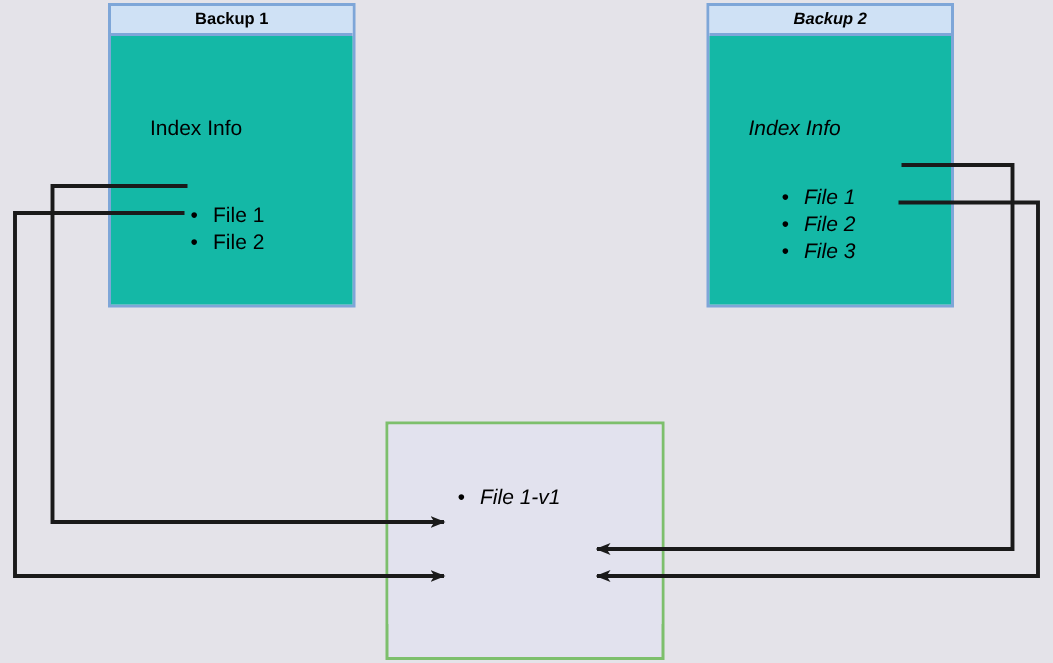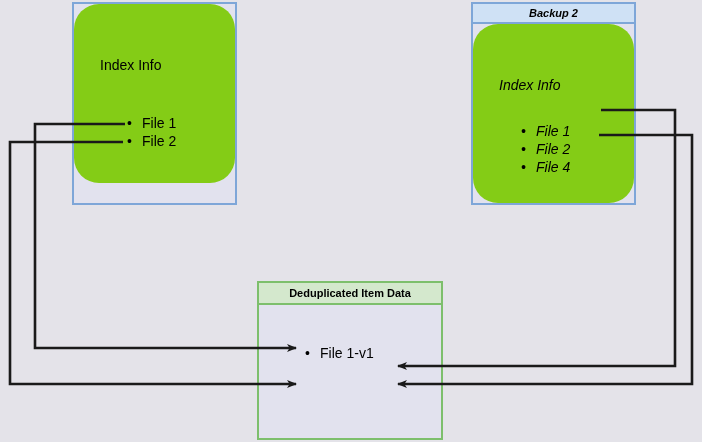--- a/index.html
+++ b/index.html
@@ -54,23 +54,22 @@
   .backup-box {
     border: 2px solid #7ea6d8;
     background: #e2e2ee;
   }
   .backup-box .box-header {
     background: #cfe1f5;
     border-bottom: 2px solid #7ea6d8;
     height: 20px;
   }
   .backup-box .box-body {
-    background: #84cc16;
+    background: #14b8a6;
     height: calc(100% - 20px);
-    border-radius: 25px;
   }
   
   .dedup-box {
     border: 2px solid #7dbf6c;
     background: #e2e2ee;
   }
   .dedup-box .box-header {
     background: #d4e8cd;
     border-bottom: 2px solid #7dbf6c;
     height: 22px;
@@ -102,20 +101,21 @@
   .file-list li::before {
     content: "\2022";
     position: absolute;
     left: 1px;
     top: 0;
     font-size: 14px;
     line-height: 18px;
   }
   .dedup-list li {
     line-height: 18px;
+    font-style: italic;
   }
 </style>
 </head>
 <body>
 
 <div id="canvas">
 
   <svg class="connectors" viewBox="0 0 702 442" width="702" height="442" xmlns="http://www.w3.org/2000/svg">
     <defs>
       <marker id="arrowEnd" markerWidth="10" markerHeight="8" refX="9" refY="4" orient="auto" markerUnits="userSpaceOnUse">
@@ -126,43 +126,43 @@
     <path d="M125,124 L35,124 L35,348 L296,348" fill="none" stroke="#1a1a1a" stroke-width="2.6" marker-end="url(#arrowEnd)"></path>
 
     <path d="M123,142 L10,142 L10,384 L296,384" fill="none" stroke="#1a1a1a" stroke-width="2.6" marker-end="url(#arrowEnd)"></path>
 
     <path d="M601,110 L675,110 L675,366 L398,366" fill="none" stroke="#1a1a1a" stroke-width="2.6" marker-end="url(#arrowEnd)"></path>
 
     <path d="M599,135 L692,135 L692,384 L398,384" fill="none" stroke="#1a1a1a" stroke-width="2.6" marker-end="url(#arrowEnd)"></path>
   </svg>
 
   <div class="box backup-box" style="left:72px; top:2px; width:165px; height:203px;">
+    <div class="box-header">Backup 1</div>
     <div class="box-body">
       <div class="index-label" style="left:26px; top:53px;">Index Info</div>
       <ul class="file-list" style="left:52px; top:110px;">
         <li>File 1</li>
         <li>File 2</li>
       </ul>
     </div>
   </div>
 
   <div class="box backup-box" style="left:471px; top:2px; width:165px; height:203px;font-style:italic;">
     <div class="box-header">Backup 2</div>
     <div class="box-body">
       <div class="index-label" style="left:26px; top:53px;">Index Info</div>
       <ul class="file-list" style="left:47px; top:98px;">
         <li>File 1</li>
         <li>File 2</li>
-        <li>File 4</li>
+        <li>File 3</li>
       </ul>
     </div>
   </div>
 
   <div class="box dedup-box" style="left:257px; top:281px; width:186px; height:159px;">
-    <div class="box-header">Deduplicated Item Data</div>
     <div class="box-body">
       <ul class="file-list dedup-list" style="left:45px; top:39px;">
         <li>File 1-v1</li>
       </ul>
     </div>
   </div>
 
 </div>
 
 </body></html>

